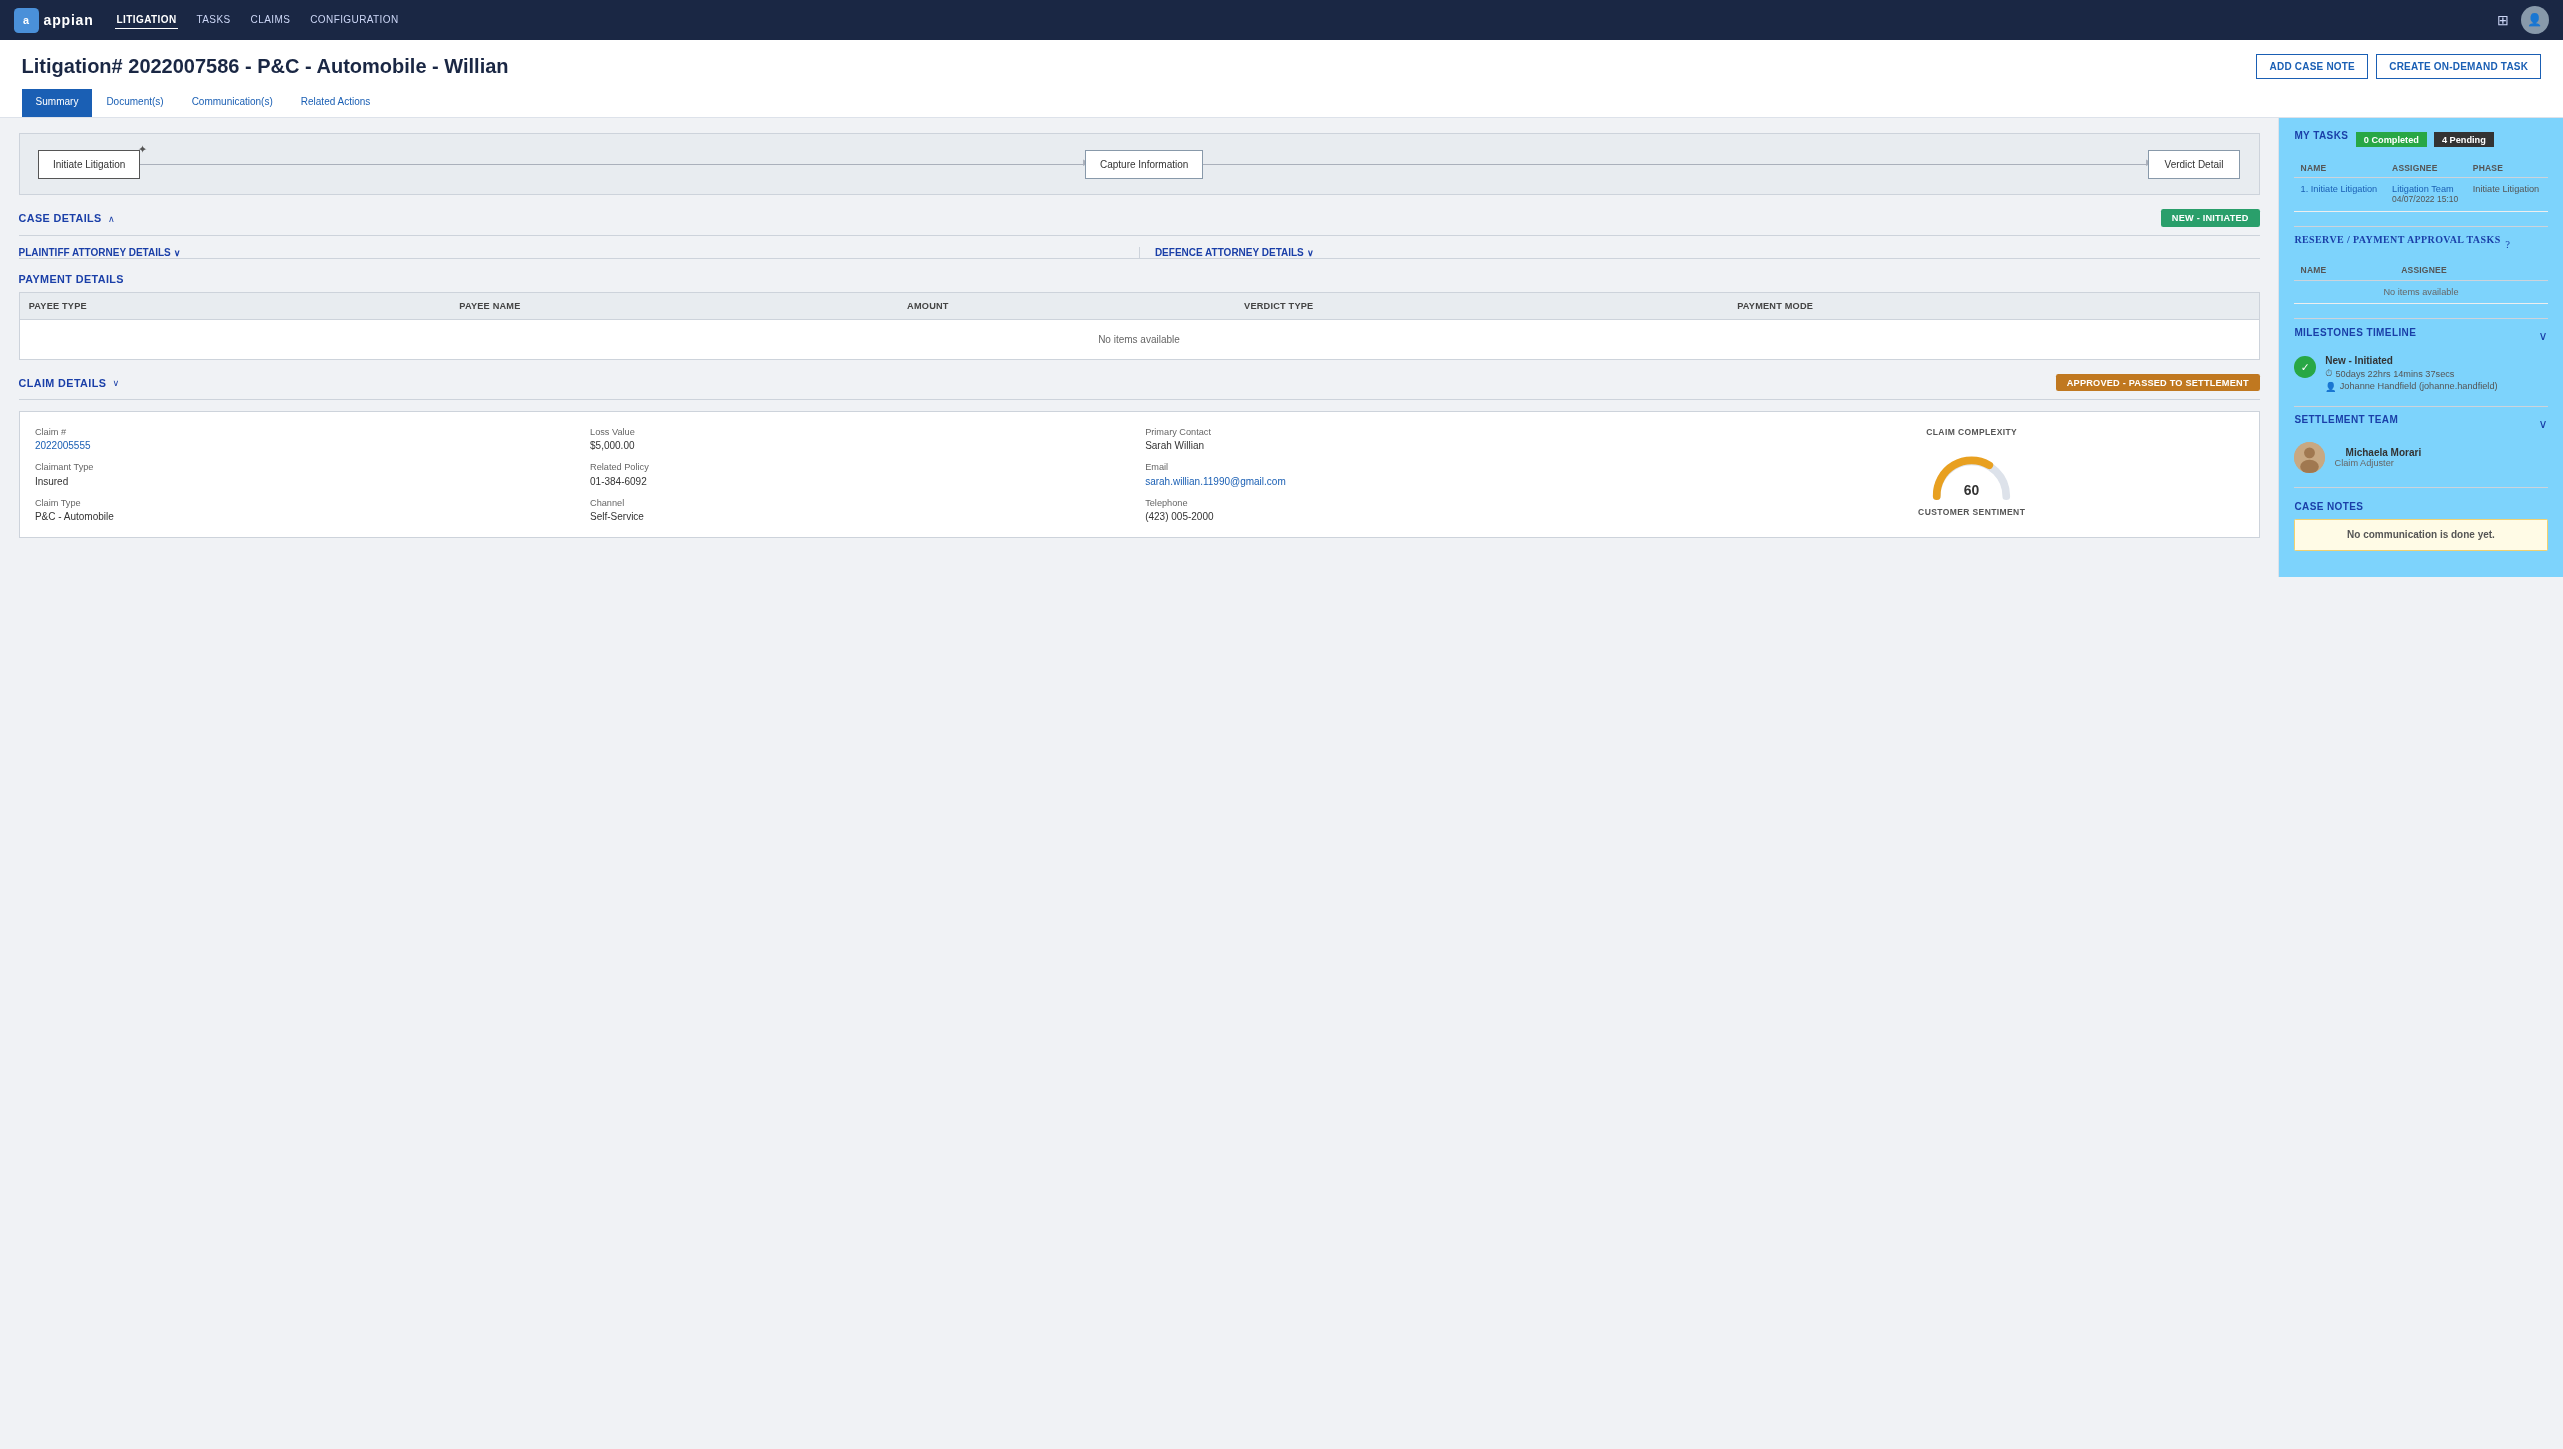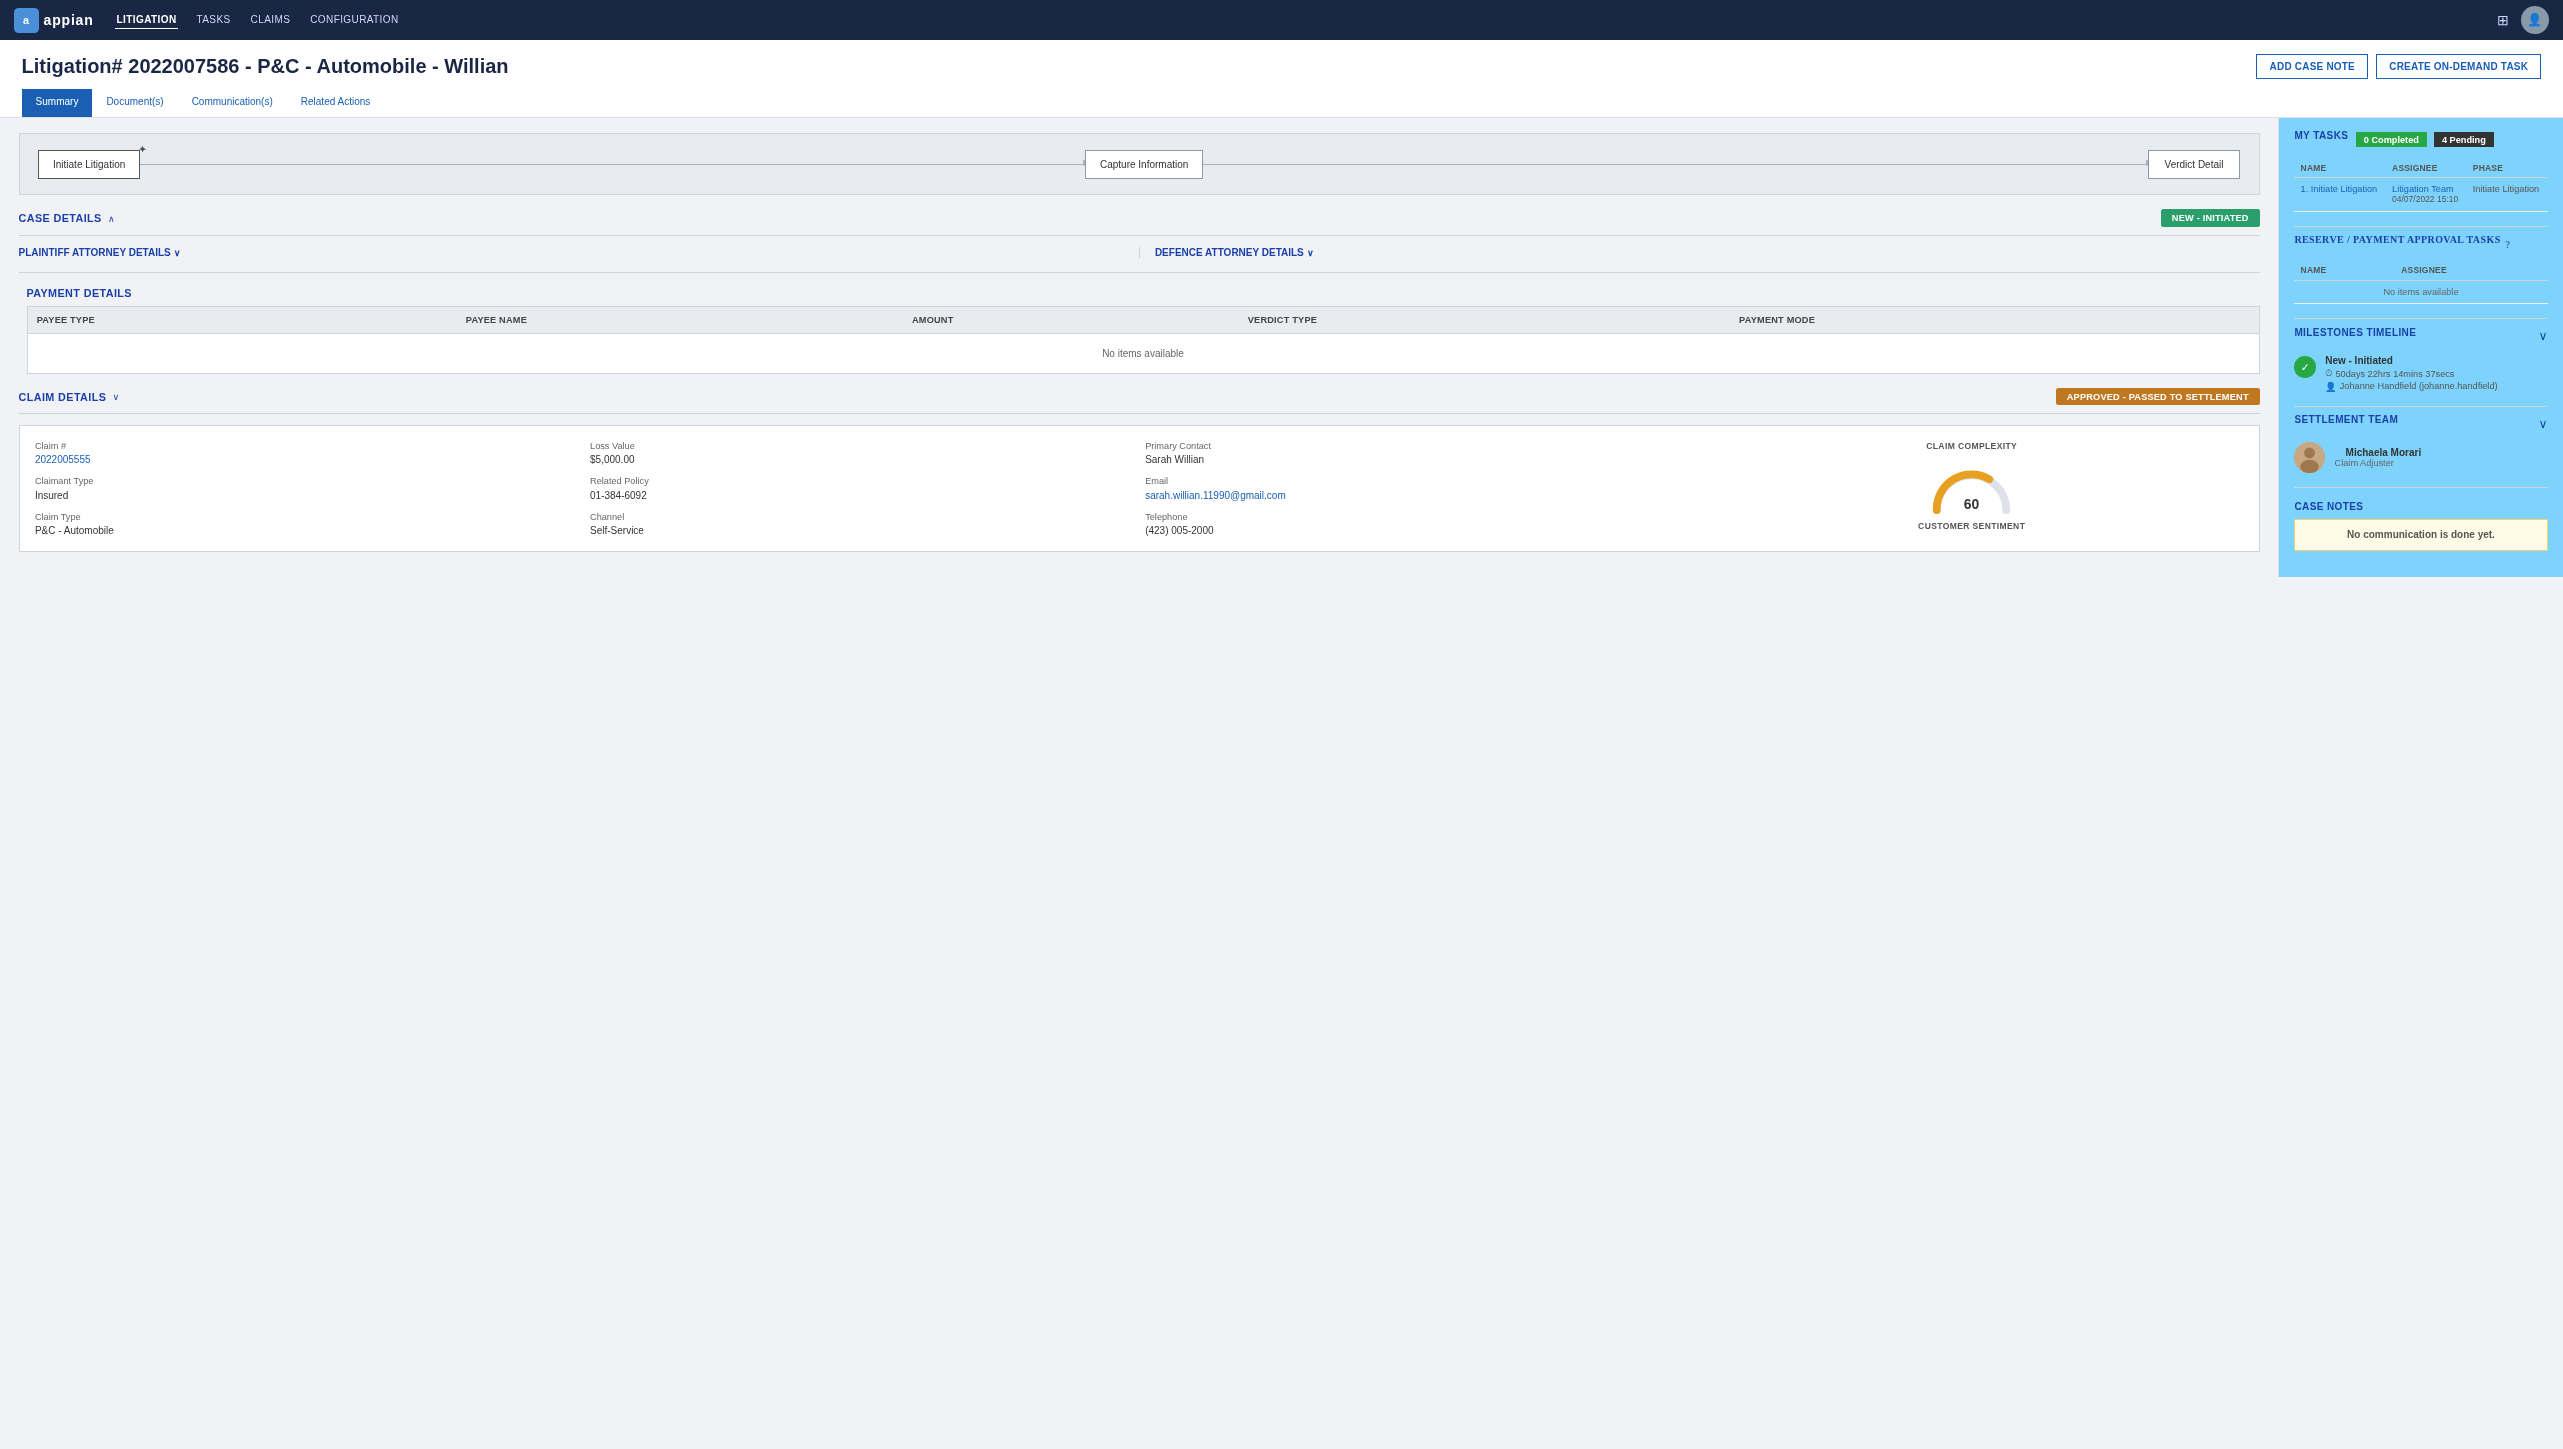--- a/index.html
+++ b/index.html
@@ -196,41 +196,41 @@
       padding-bottom: 7.7px;
       margin-bottom: 10.8px;
     }
 
     
     .attorney-section {
       display: flex;
       gap: 0;
       margin-bottom: 14px;
       border-bottom: 0.8px solid #cdd3db;
-      padding-bottom: 14px;
+      padding-bottom: 0;
     }
     .attorney-col {
       flex: 1;
       padding-right: 15.4px;
     }
     .attorney-col + .attorney-col {
       border-left: 0.8px solid #cdd3db;
       padding-left: 15.4px;
       padding-right: 0;
     }
     .attorney-title {
       font-size: 10px;
       font-weight: bold;
       color: #1a3fa8;
       text-transform: uppercase;
       display: flex; align-items: center; gap: 3.1px;
     }
 
     
-    .payment-section { margin-bottom: 14px; margin-left: 8px; }
+    .payment-section { margin-bottom: 14px; }
     .table-wrapper {
       background: #fff;
       border: 0.8px solid #cdd3db;
     }
     .data-table { width: 100%; border-collapse: collapse; }
     .data-table th {
       background: #e8ecf0;
       padding: 7.7px 9.2px;
       text-align: left;
       font-size: 9.2px;

